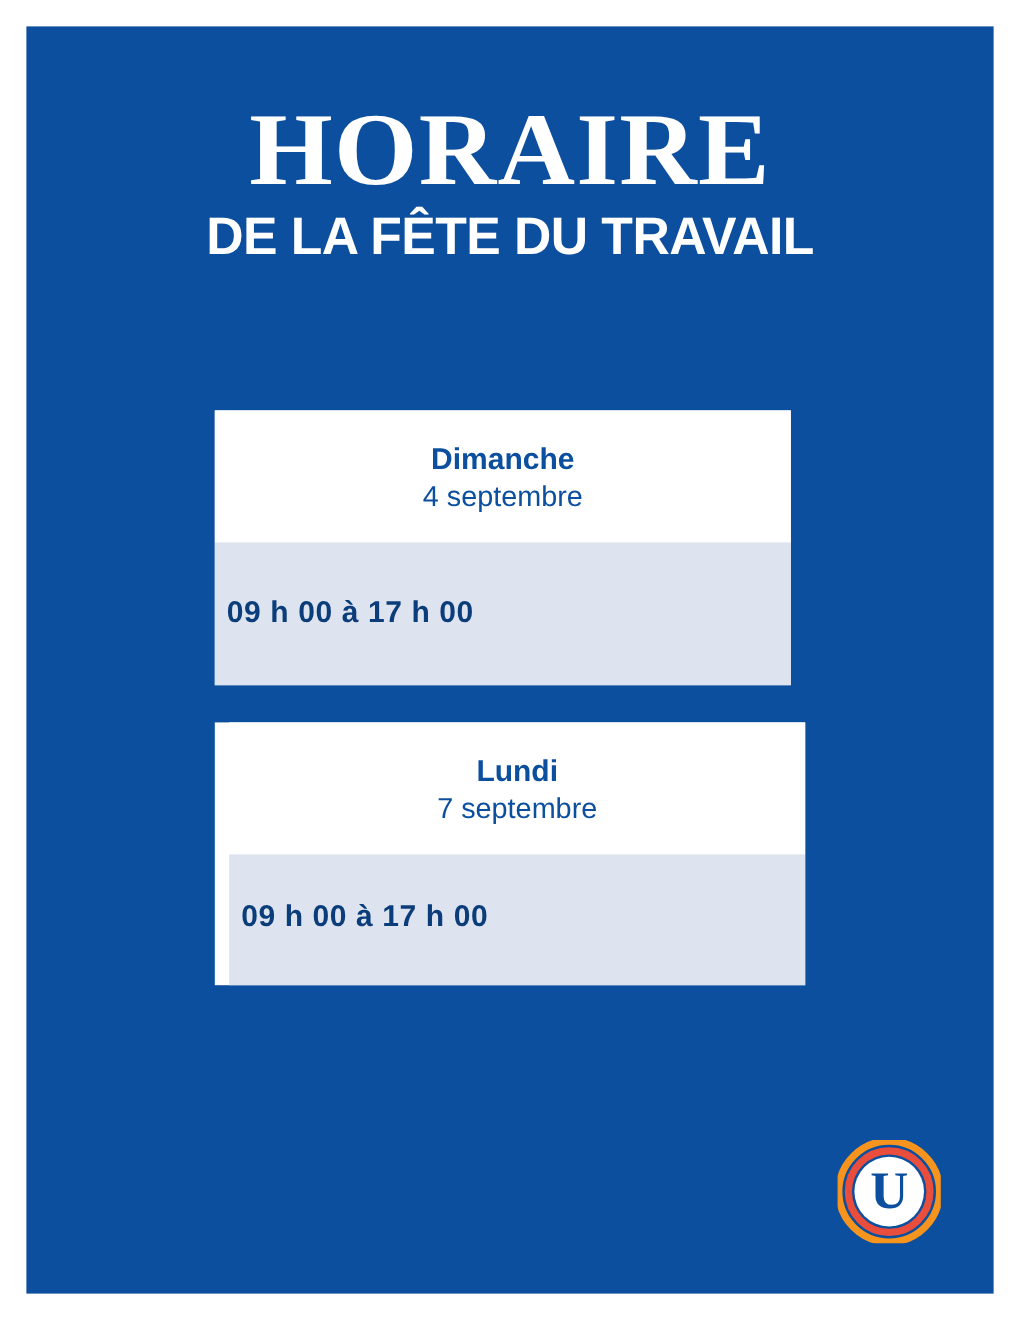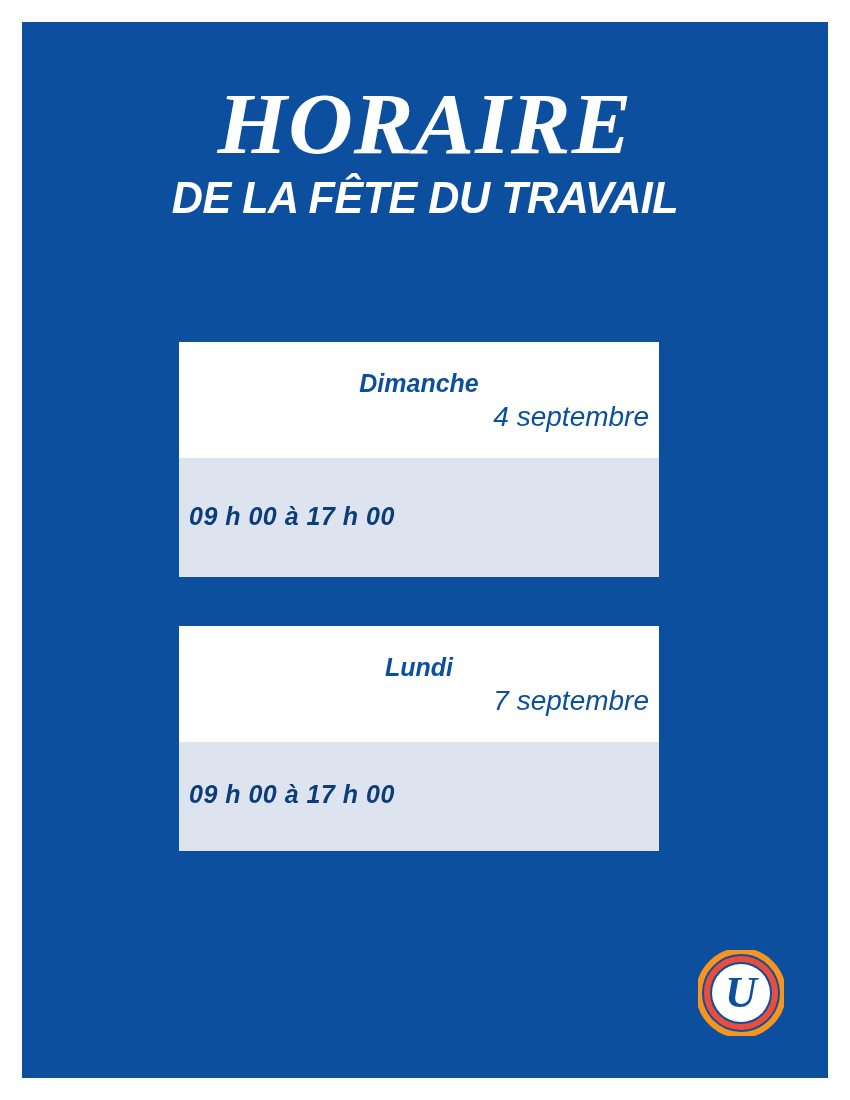--- a/index.html
+++ b/index.html
@@ -14,21 +14,20 @@
     overflow: hidden;
   }
   #poster {
     position: absolute;
     left: 22px;
     top: 22px;
     width: 806px;
     height: 1056px;
     background: #0b4f9e;
     overflow: hidden;
-    font-style: italic;
   }
   .title-block {
     position: absolute;
     left: 0;
     top: 62px;
     width: 806px;
     text-align: center;
   }
   .title-main {
     font-family: "Liberation Serif", serif;
@@ -50,38 +49,37 @@
     margin: 10px 0 0 0;
     transform: scaleX(0.98);
   }
   .card {
     position: absolute;
     left: 157px;
     width: 480px;
     background: #ffffff;
   }
   #card-0 { top: 320px; }
-  #card-1 { top: 604px; }
+  #card-1 { top: 580px; padding-left: 12px; }
   .card-head {
     background: #ffffff;
     padding: 26px 10px 22px 10px;
     text-align: center;
   }
   .card-day {
     font-size: 25px;
     font-weight: bold;
     color: #0b4f9e;
     line-height: 1.25;
   }
   .card-date {
-    font-size: 28px;
+    font-size: 24px;
     font-weight: normal;
     color: #0b4f9e;
     line-height: 1.3;
-    text-align: right;
   }
   .card-hours {
     background: #dde4ef;
     color: #0b3d7a;
     font-size: 25px;
     font-weight: bold;
     letter-spacing: 0.5px;
     padding: 44px 10px 46px 10px;
   }
   #card-1 .card-hours {

